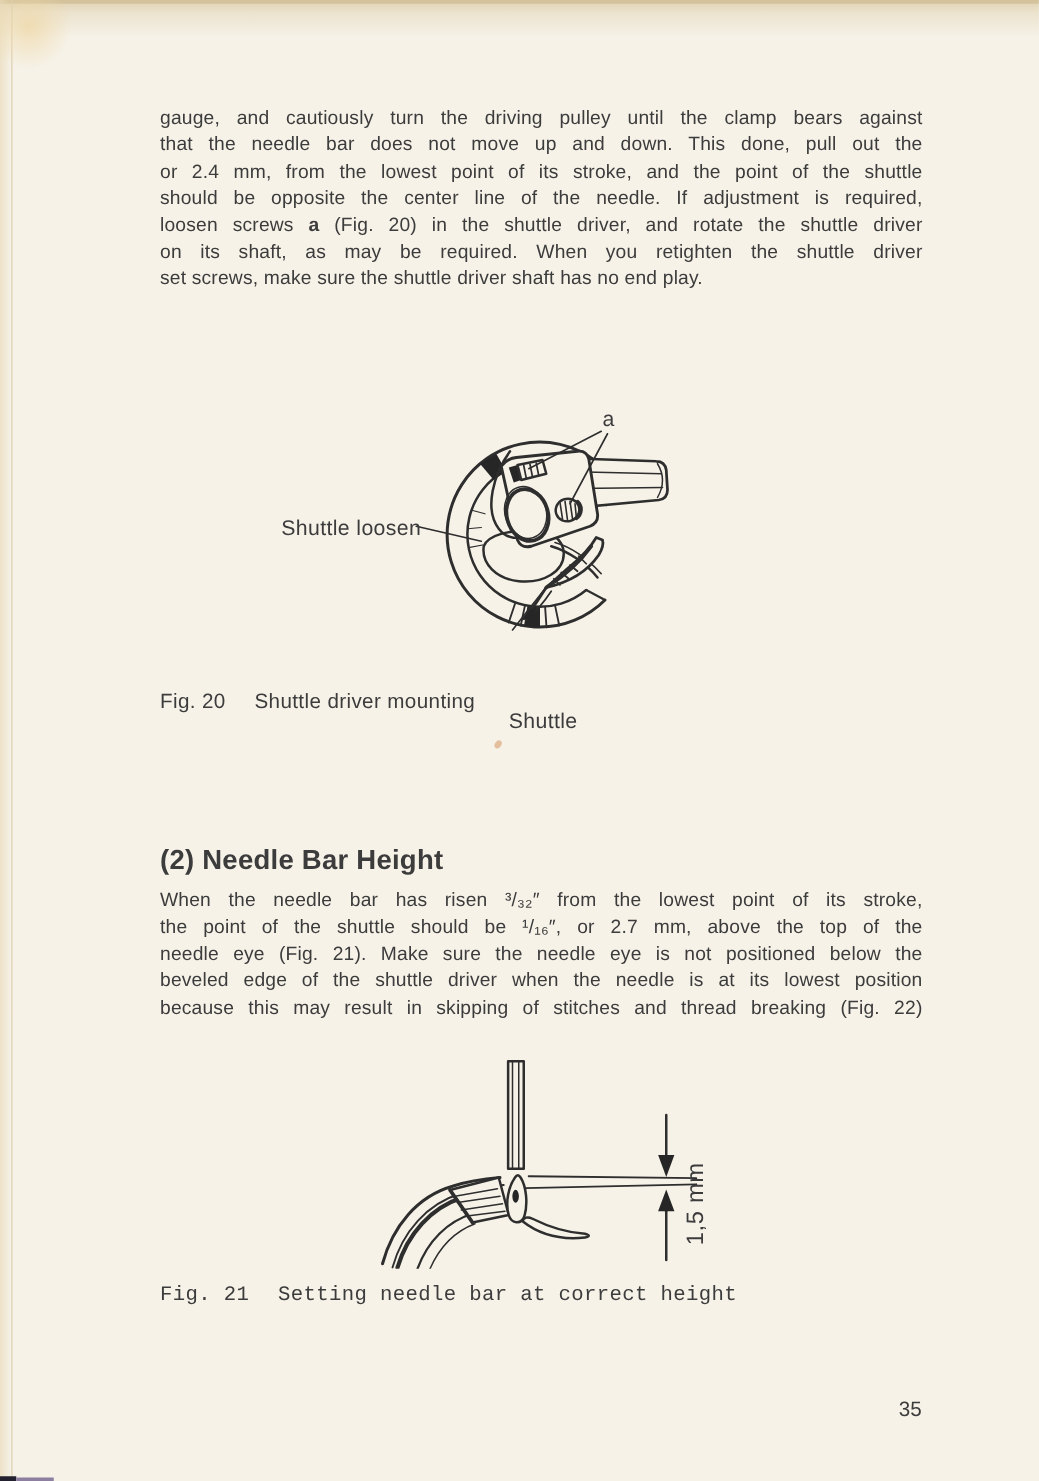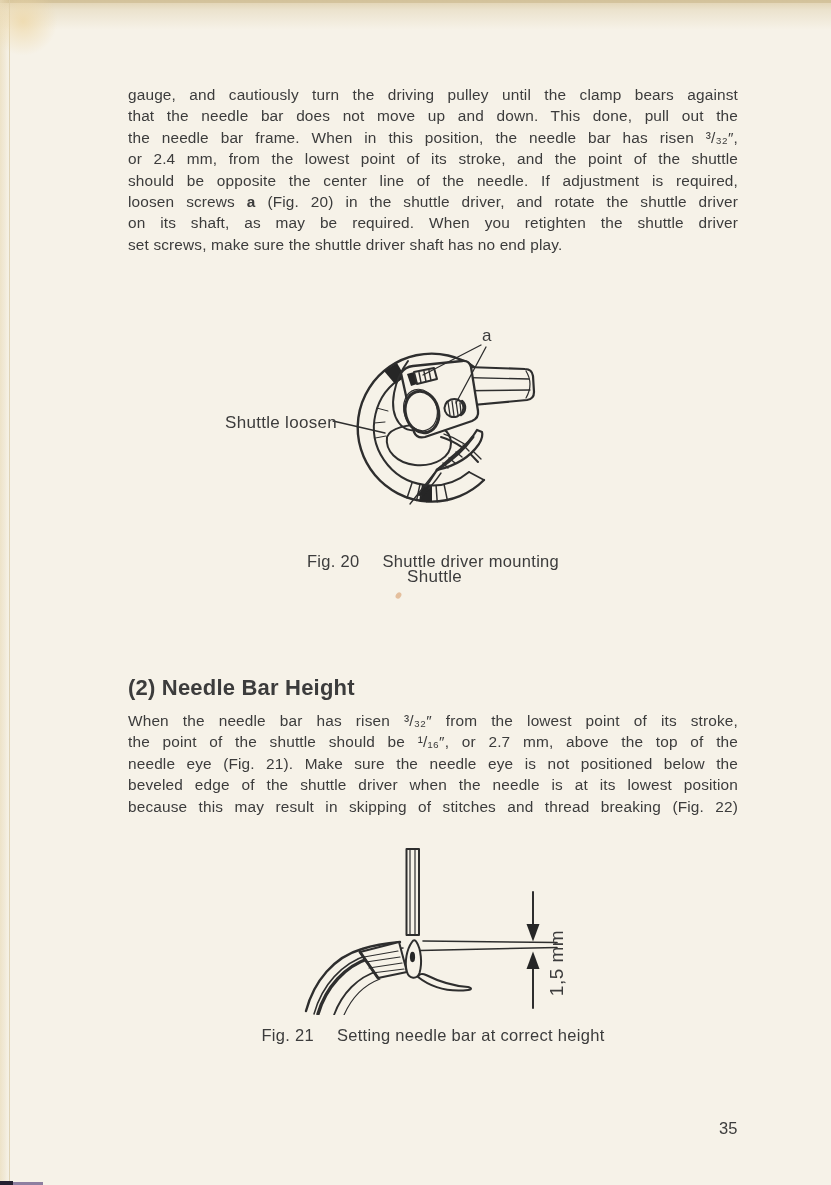--- a/index.html
+++ b/index.html
@@ -26,23 +26,23 @@
   .scan-speck{position:absolute;left:396px;top:592px;width:5px;height:7px;border-radius:50%;
     background:rgba(214,150,95,.55);transform:rotate(35deg);}
   
   .para{position:absolute;left:128px;width:610px;font-size:15.4px;letter-spacing:.15px;}
   .tline{height:21.4px;line-height:21.4px;text-align:justify;text-align-last:justify;white-space:nowrap;overflow:visible;}
   .tline.nojust{text-align-last:left;}
   .run-b{font-weight:bold;}
   .p1{top:84px;}
   .p2{top:710px;}
   .heading{position:absolute;left:128px;top:675px;font-size:22px;font-weight:bold;letter-spacing:.2px;}
-  .caption{position:absolute;left:128px;width:610px;text-align:center;font-size:16.5px;letter-spacing:.3px;}
+  .caption{position:absolute;left:128px;width:610px;font-size:16.5px;letter-spacing:.3px;}
   .cap20{top:552px;}
-  .cap21{top:1026px;}
+  .cap21{top:1026px;font-family:Liberation Mono, monospace;}
   .caption .cap-text{margin-left:23px;}
   .fig-label{position:absolute;font-size:17px;letter-spacing:.3px;white-space:nowrap;}
   .lbl-a{left:482px;top:326px;}
   .lbl-driver{left:225px;top:413px;}
   .lbl-shuttle{left:407px;top:538px;margin-top:29px;}
   .dim-label{position:absolute;left:557px;top:963px;transform:translate(-50%,-50%) rotate(-90deg);
     font-size:19px;letter-spacing:.5px;white-space:nowrap;}
   .page-number{position:absolute;left:719px;top:1119px;font-size:16.5px;}
   .figsvg{position:absolute;}
   .fig20svg{left:215px;top:327px;}
@@ -60,21 +60,20 @@
   <div class="scan-top-edge"></div>
   <div class="scan-left"></div>
   <div class="scan-blob-tl"></div>
   <div class="scan-corner-b1"></div>
   <div class="scan-corner-b2"></div>
   <div class="scan-speck"></div>
 
   <div class="para p1">
       <div class="tline"><span>gauge, and cautiously turn the driving pulley until the clamp bears against</span></div>
       <div class="tline"><span>that the needle bar does not move up and down. This done, pull out the</span></div>
-      <div class="tline"><span>the needle bar frame. When in this position, the needle bar has risen ³/₃₂″,</span></div>
       <div class="tline"><span>or 2.4 mm, from the lowest point of its stroke, and the point of the shuttle</span></div>
       <div class="tline"><span>should be opposite the center line of the needle. If adjustment is required,</span></div>
       <div class="tline"><span>loosen screws </span><span class="run-b">a</span><span> (Fig. 20) in the shuttle driver, and rotate the shuttle driver</span></div>
       <div class="tline"><span>on its shaft, as may be required. When you retighten the shuttle driver</span></div>
       <div class="tline nojust"><span>set screws, make sure the shuttle driver shaft has no end play.</span></div>
     </div>
 
   <svg class="figsvg fig20svg" width="330" height="185" viewBox="0 0 330 185">
 
     <g>

